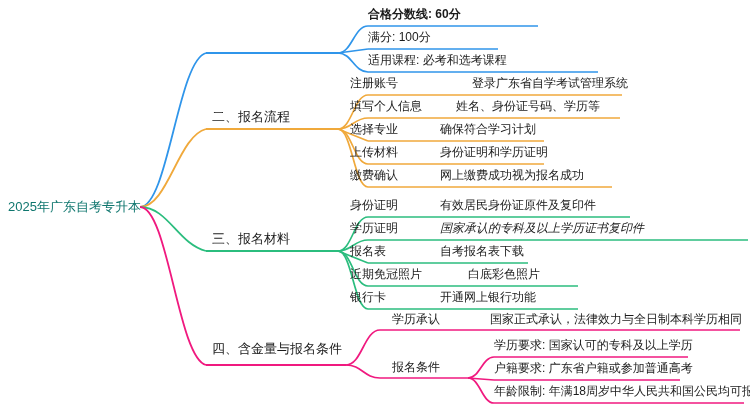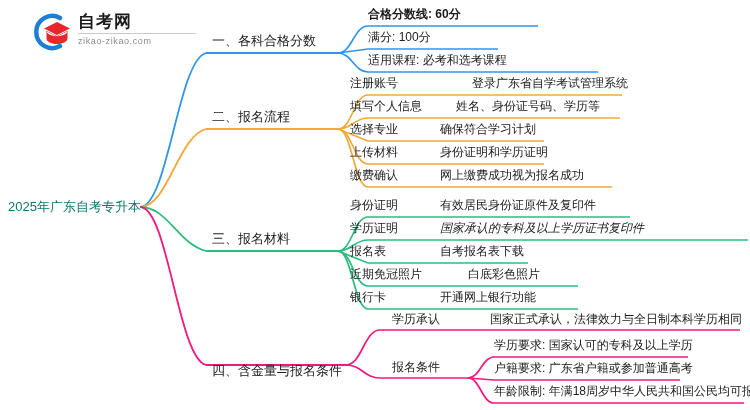--- a/index.html
+++ b/index.html
@@ -85,35 +85,20 @@
   .root-label   { font-size: 13px; color: #0f766e; }
   .lvl1-label   { font-size: 13px; color: #1b1b1b; }
   .lvl2-label   { font-size: 12px; color: #1b1b1b; }
   .lvl3-label   { font-size: 12px; color: #1b1b1b; }
 </style>
 </head>
 <body>
 
 <div id="mindmap">
 
-  <div class="logo">
-    <svg class="logo-mark" viewBox="0 0 42 40">
-
-      <path d="M30 6 A16 16 0 1 0 30 34" fill="none" stroke="#1a7fd4" stroke-width="4.4" stroke-linecap="round"></path>
-
-      <path d="M27 10 L40 16.5 L27 23 L14 16.5 Z" fill="#e8262b"></path>
-      <path d="M16.5 18.8 L16.5 26.5 C16.5 29.6 21.3 32 27 32 C32.7 32 37.5 29.6 37.5 26.5 L37.5 18.8 L27 24 Z" fill="#e8262b"></path>
-      <path d="M17 19.5 L27 24.4 L37 19.5 L37 20.6 C33 25.6 21 25.6 17 20.6 Z" fill="#ffffff" opacity="0.95"></path>
-    </svg>
-    <div class="logo-textblock">
-      <div class="logo-title">自考网</div>
-      <div class="logo-rule"></div>
-      <div class="logo-sub">zikao-zikao.com</div>
-    </div>
-  </div>
 
   <svg class="connectors" viewBox="0 0 750 410">
 
     <path d="M140,207 C168,207 178,60 206,53" fill="none" stroke="#2f95ea" stroke-width="1.8"></path>
     <path d="M206,53 L338,53" fill="none" stroke="#2f95ea" stroke-width="1.8"></path>
 
     <path d="M140,207 C168,207 178,136 206,129" fill="none" stroke="#f0a93b" stroke-width="1.8"></path>
     <path d="M206,129 L338,129" fill="none" stroke="#f0a93b" stroke-width="1.8"></path>
 
     <path d="M140,207 C168,207 178,244 206,251" fill="none" stroke="#2bbd7e" stroke-width="1.8"></path>
@@ -175,23 +160,20 @@
 
     <path d="M468,378 C480,378 482,403 494,403" fill="none" stroke="#f0197f" stroke-width="1.7"></path>
     <path d="M494,403 L744,403" fill="none" stroke="#f0197f" stroke-width="1.7"></path>
 
   </svg>
 
   <div class="node root-label" style="left:8px; top:200px;">
     <span class="node-text">2025年广东自考专升本</span>
   </div>
 
-  <div class="node lvl1-label" style="left:212px; top:34px;">
-    <span class="node-text">一、各科合格分数</span>
-  </div>
   <div class="node lvl2-label" style="left:368px; top:8px;font-weight:bold;">
     <span class="node-text">合格分数线: 60分</span>
   </div>
   <div class="node lvl2-label" style="left:368px; top:31px;">
     <span class="node-text">满分: 100分</span>
   </div>
   <div class="node lvl2-label" style="left:368px; top:54px;">
     <span class="node-text">适用课程: 必考和选考课程</span>
   </div>
 
@@ -266,21 +248,21 @@
     <span class="node-text">白底彩色照片</span>
   </div>
 
   <div class="node lvl2-label" style="left:350px; top:291px;">
     <span class="node-text">银行卡</span>
   </div>
   <div class="node lvl3-label" style="left:440px; top:291px;">
     <span class="node-text">开通网上银行功能</span>
   </div>
 
-  <div class="node lvl1-label" style="left:212px; top:364px;">
+  <div class="node lvl1-label" style="left:212px; top:342px;">
     <span class="node-text">四、含金量与报名条件</span>
   </div>
 
   <div class="node lvl2-label" style="left:392px; top:313px;">
     <span class="node-text">学历承认</span>
   </div>
   <div class="node lvl3-label" style="left:490px; top:313px;">
     <span class="node-text">国家正式承认，法律效力与全日制本科学历相同</span>
   </div>
 

